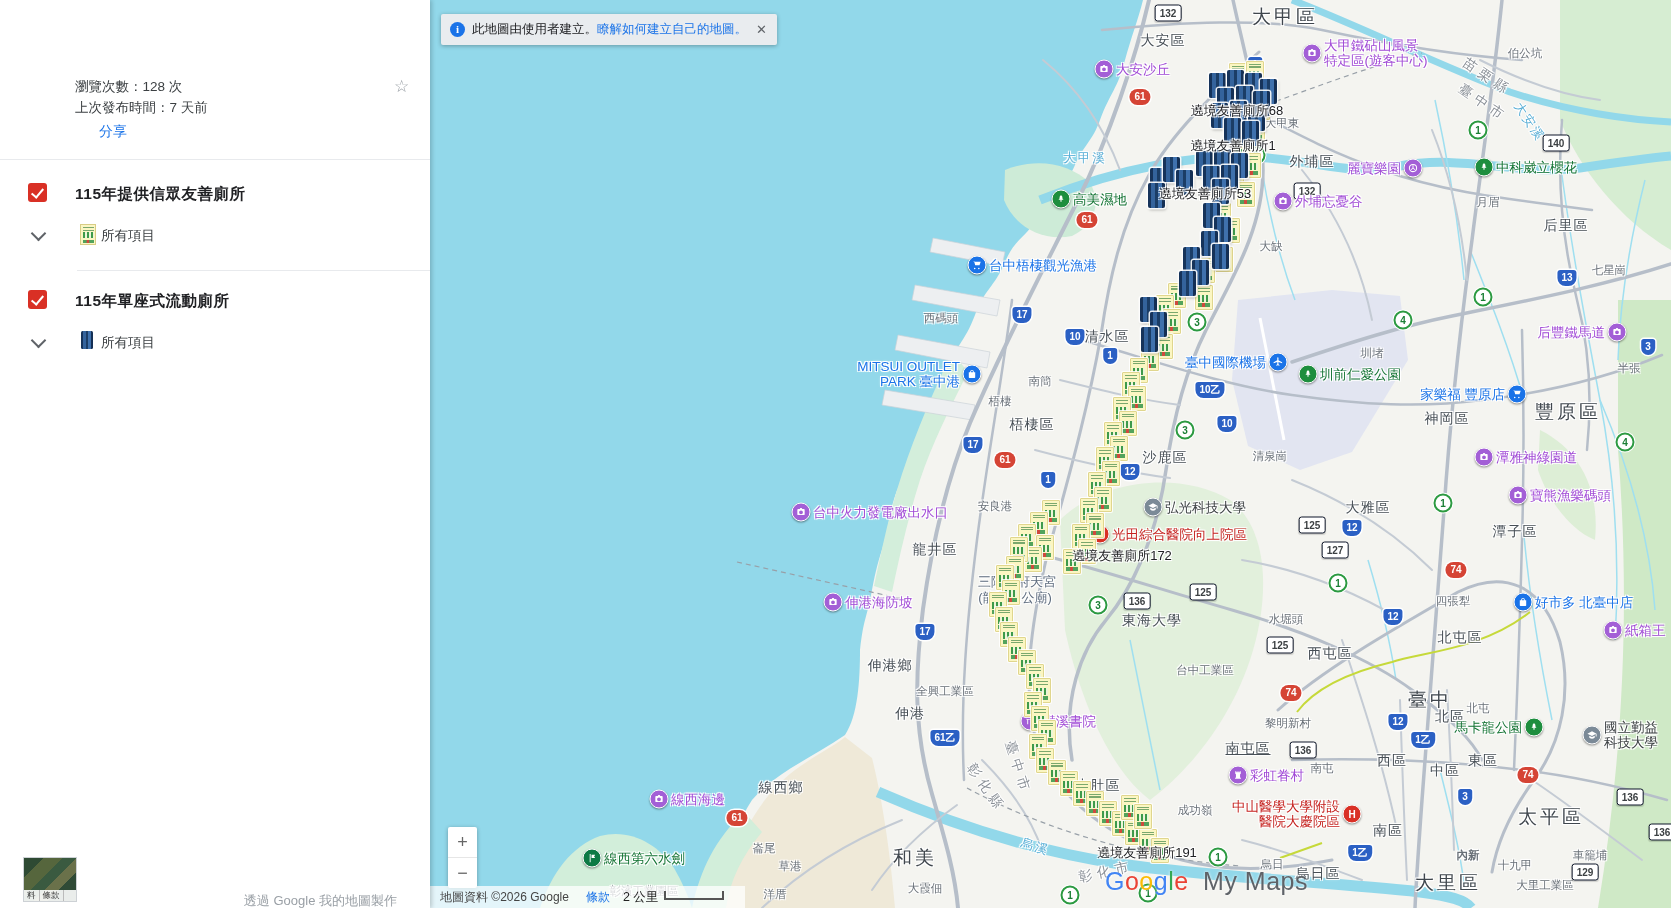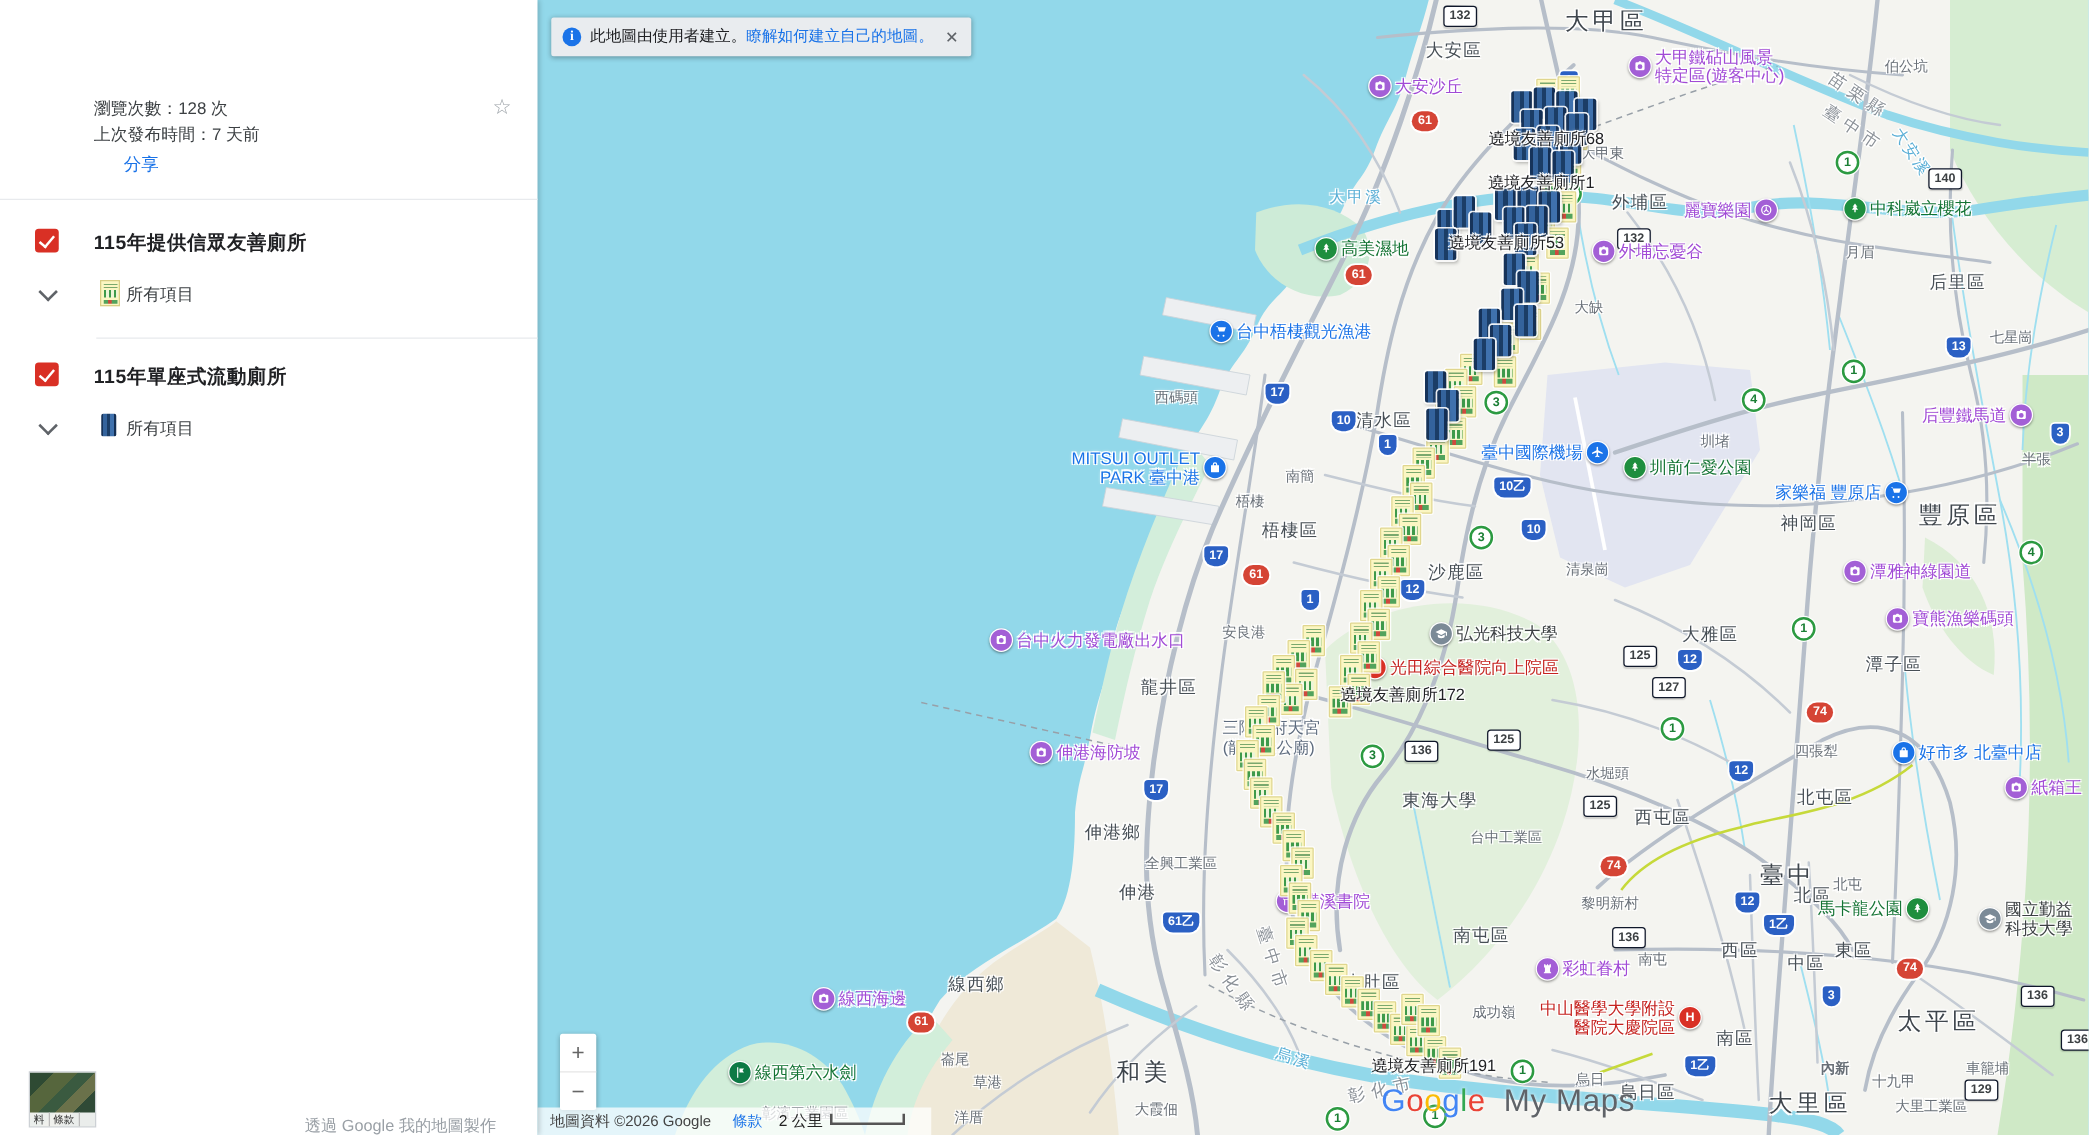--- a/index.html
+++ b/index.html
@@ -213,31 +213,31 @@
       <div class="mlabel " style="left: 1566px; top: 226px; transform: translate(-50%, -50%);">后里區</div>
       <div class="mlabel " style="left: 1107px; top: 337px; transform: translate(-50%, -50%);">清水區</div>
       <div class="mlabel " style="left: 1032px; top: 425px; transform: translate(-50%, -50%);">梧棲區</div>
       <div class="mlabel " style="left: 1165px; top: 458px; transform: translate(-50%, -50%);">沙鹿區</div>
       <div class="mlabel " style="left: 1447px; top: 419px; transform: translate(-50%, -50%);">神岡區</div>
       <div class="mlabel " style="left: 1368px; top: 508px; transform: translate(-50%, -50%);">大雅區</div>
       <div class="mlabel " style="left: 1515px; top: 532px; transform: translate(-50%, -50%);">潭子區</div>
       <div class="mlabel " style="left: 935px; top: 550px; transform: translate(-50%, -50%);">龍井區</div>
       <div class="mlabel " style="left: 1460px; top: 638px; transform: translate(-50%, -50%);">北屯區</div>
       <div class="mlabel " style="left: 1330px; top: 654px; transform: translate(-50%, -50%);">西屯區</div>
-      <div class="mlabel " style="left: 1185px; top: 749px; transform: translate(-50%, -50%);">南屯區</div>
+      <div class="mlabel " style="left: 1248px; top: 749px; transform: translate(-50%, -50%); text-decoration: underline;">南屯區</div>
       <div class="mlabel " style="left: 1450px; top: 717px; transform: translate(-50%, -50%);">北區</div>
       <div class="mlabel " style="left: 1392px; top: 761px; transform: translate(-50%, -50%);">西區</div>
       <div class="mlabel " style="left: 1445px; top: 771px; transform: translate(-50%, -50%);">中區</div>
       <div class="mlabel " style="left: 1483px; top: 761px; transform: translate(-50%, -50%);">東區</div>
       <div class="mlabel " style="left: 1388px; top: 831px; transform: translate(-50%, -50%);">南區</div>
       <div class="mlabel " style="left: 1318px; top: 874px; transform: translate(-50%, -50%);">烏日區</div>
       <div class="mlabel " style="left: 890px; top: 666px; transform: translate(-50%, -50%);">伸港鄉</div>
       <div class="mlabel " style="left: 781px; top: 788px; transform: translate(-50%, -50%);">線西鄉</div>
       <div class="mlabel " style="left: 1098px; top: 786px; transform: translate(-50%, -50%);">大肚區</div>
-      <div class="mlabel " style="left: 1152px; top: 621px; transform: translate(-50%, -50%); margin-top: 20px;">東海大學</div>
+      <div class="mlabel " style="left: 1152px; top: 621px; transform: translate(-50%, -50%);">東海大學</div>
       <div class="mlabel " style="left: 910px; top: 714px; transform: translate(-50%, -50%);">伸港</div>
       <div class="mlabel sm" style="left: 1525px; top: 53px; transform: translate(-50%, -50%);">伯公坑</div>
       <div class="mlabel sm" style="left: 1282px; top: 123px; transform: translate(-50%, -50%);">大甲東</div>
       <div class="mlabel sm" style="left: 1488px; top: 202px; transform: translate(-50%, -50%);">月眉</div>
       <div class="mlabel sm" style="left: 1609px; top: 270px; transform: translate(-50%, -50%);">七星崗</div>
       <div class="mlabel sm" style="left: 941px; top: 318px; transform: translate(-50%, -50%);">西碼頭</div>
       <div class="mlabel sm" style="left: 1040px; top: 381px; transform: translate(-50%, -50%);">南簡</div>
       <div class="mlabel sm" style="left: 1000px; top: 401px; transform: translate(-50%, -50%);">梧棲</div>
       <div class="mlabel sm" style="left: 995px; top: 506px; transform: translate(-50%, -50%);">安良港</div>
       <div class="mlabel sm" style="left: 1271px; top: 246px; transform: translate(-50%, -50%);">大缺</div>

